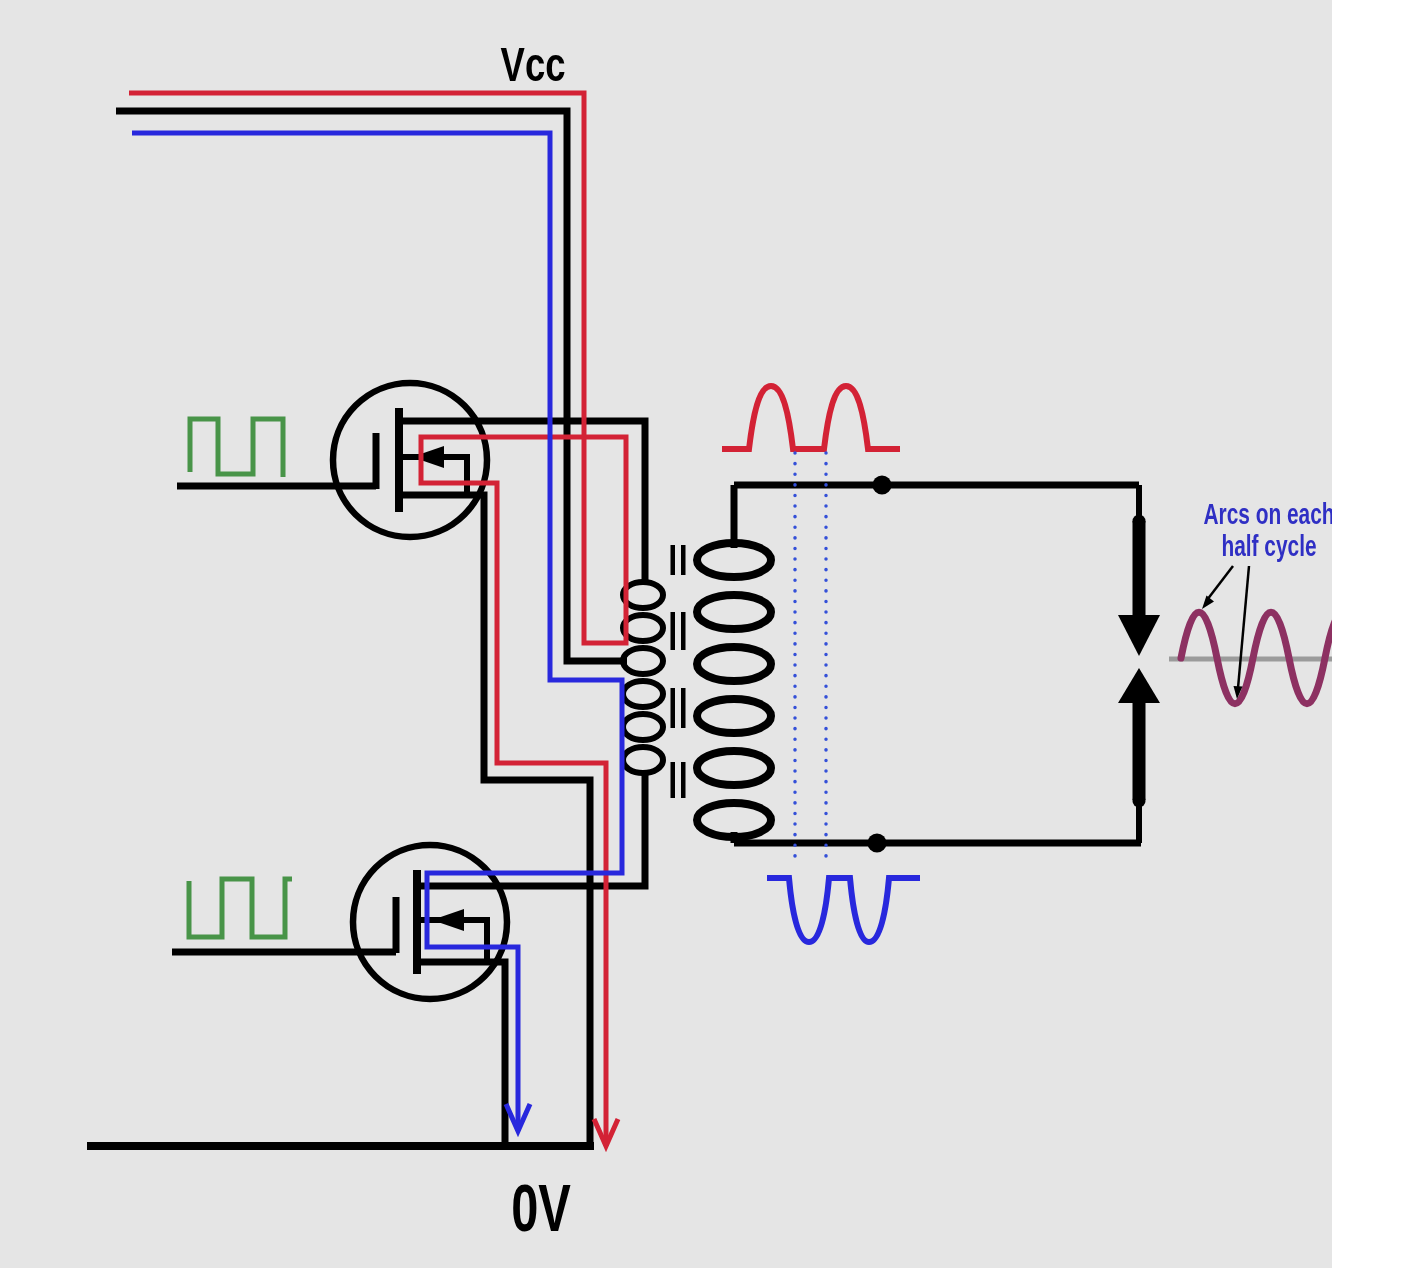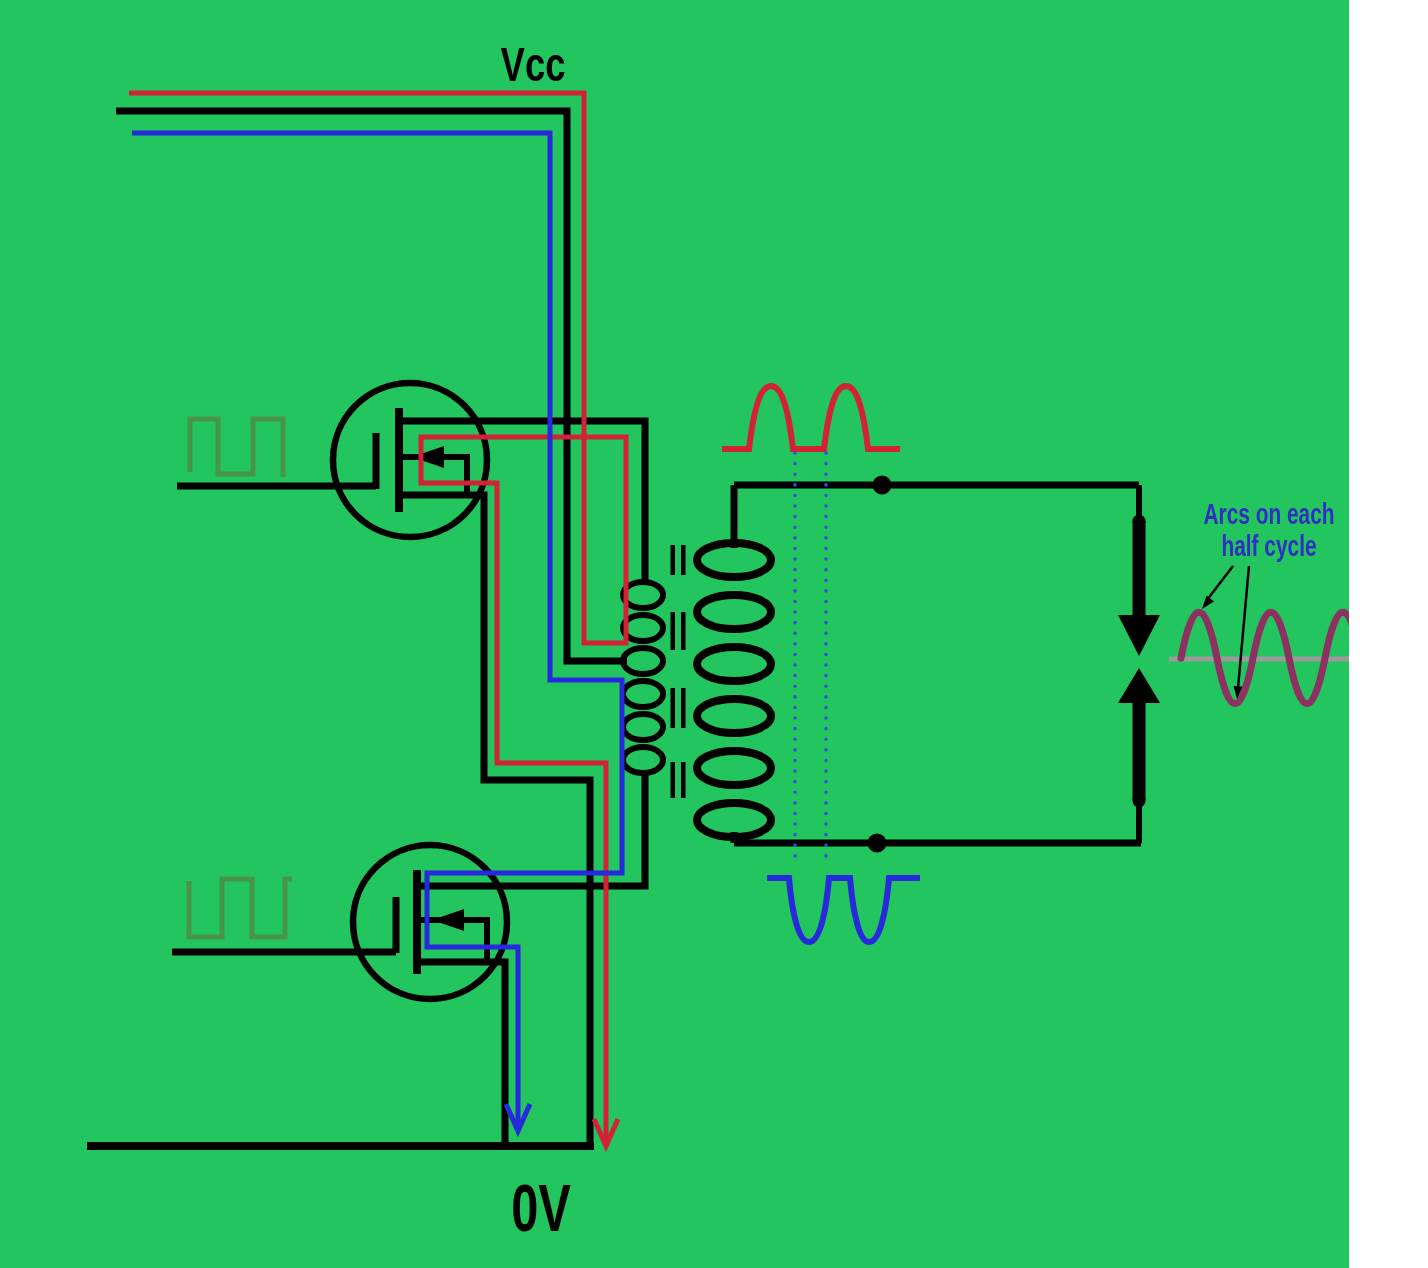--- a/index.html
+++ b/index.html
@@ -1,17 +1,17 @@
 <!DOCTYPE html>
 <html><head>
 <meta charset="utf-8">
 <style>
   html,body{margin:0;padding:0;background:#ffffff;}
-  .canvas{position:relative;width:1332px;height:1268px;background:#22c55e;overflow:hidden;
-          font-family:"Liberation Sans", sans-serif;padding-left:17px;}
+  .canvas{position:relative;width:1332px;height:1268px;background:#e5e5e5;overflow:hidden;
+          font-family:"Liberation Sans", sans-serif;}
   svg{position:absolute;top:0;left:0;}
   text{font-family:"Liberation Sans", sans-serif;font-weight:700;}
 </style>
 </head>
 <body>
 
 <div class="canvas">
 <svg width="1428" height="1268" viewBox="0 0 1428 1268">
 
   <g stroke="#000000" fill="none" stroke-width="7">

